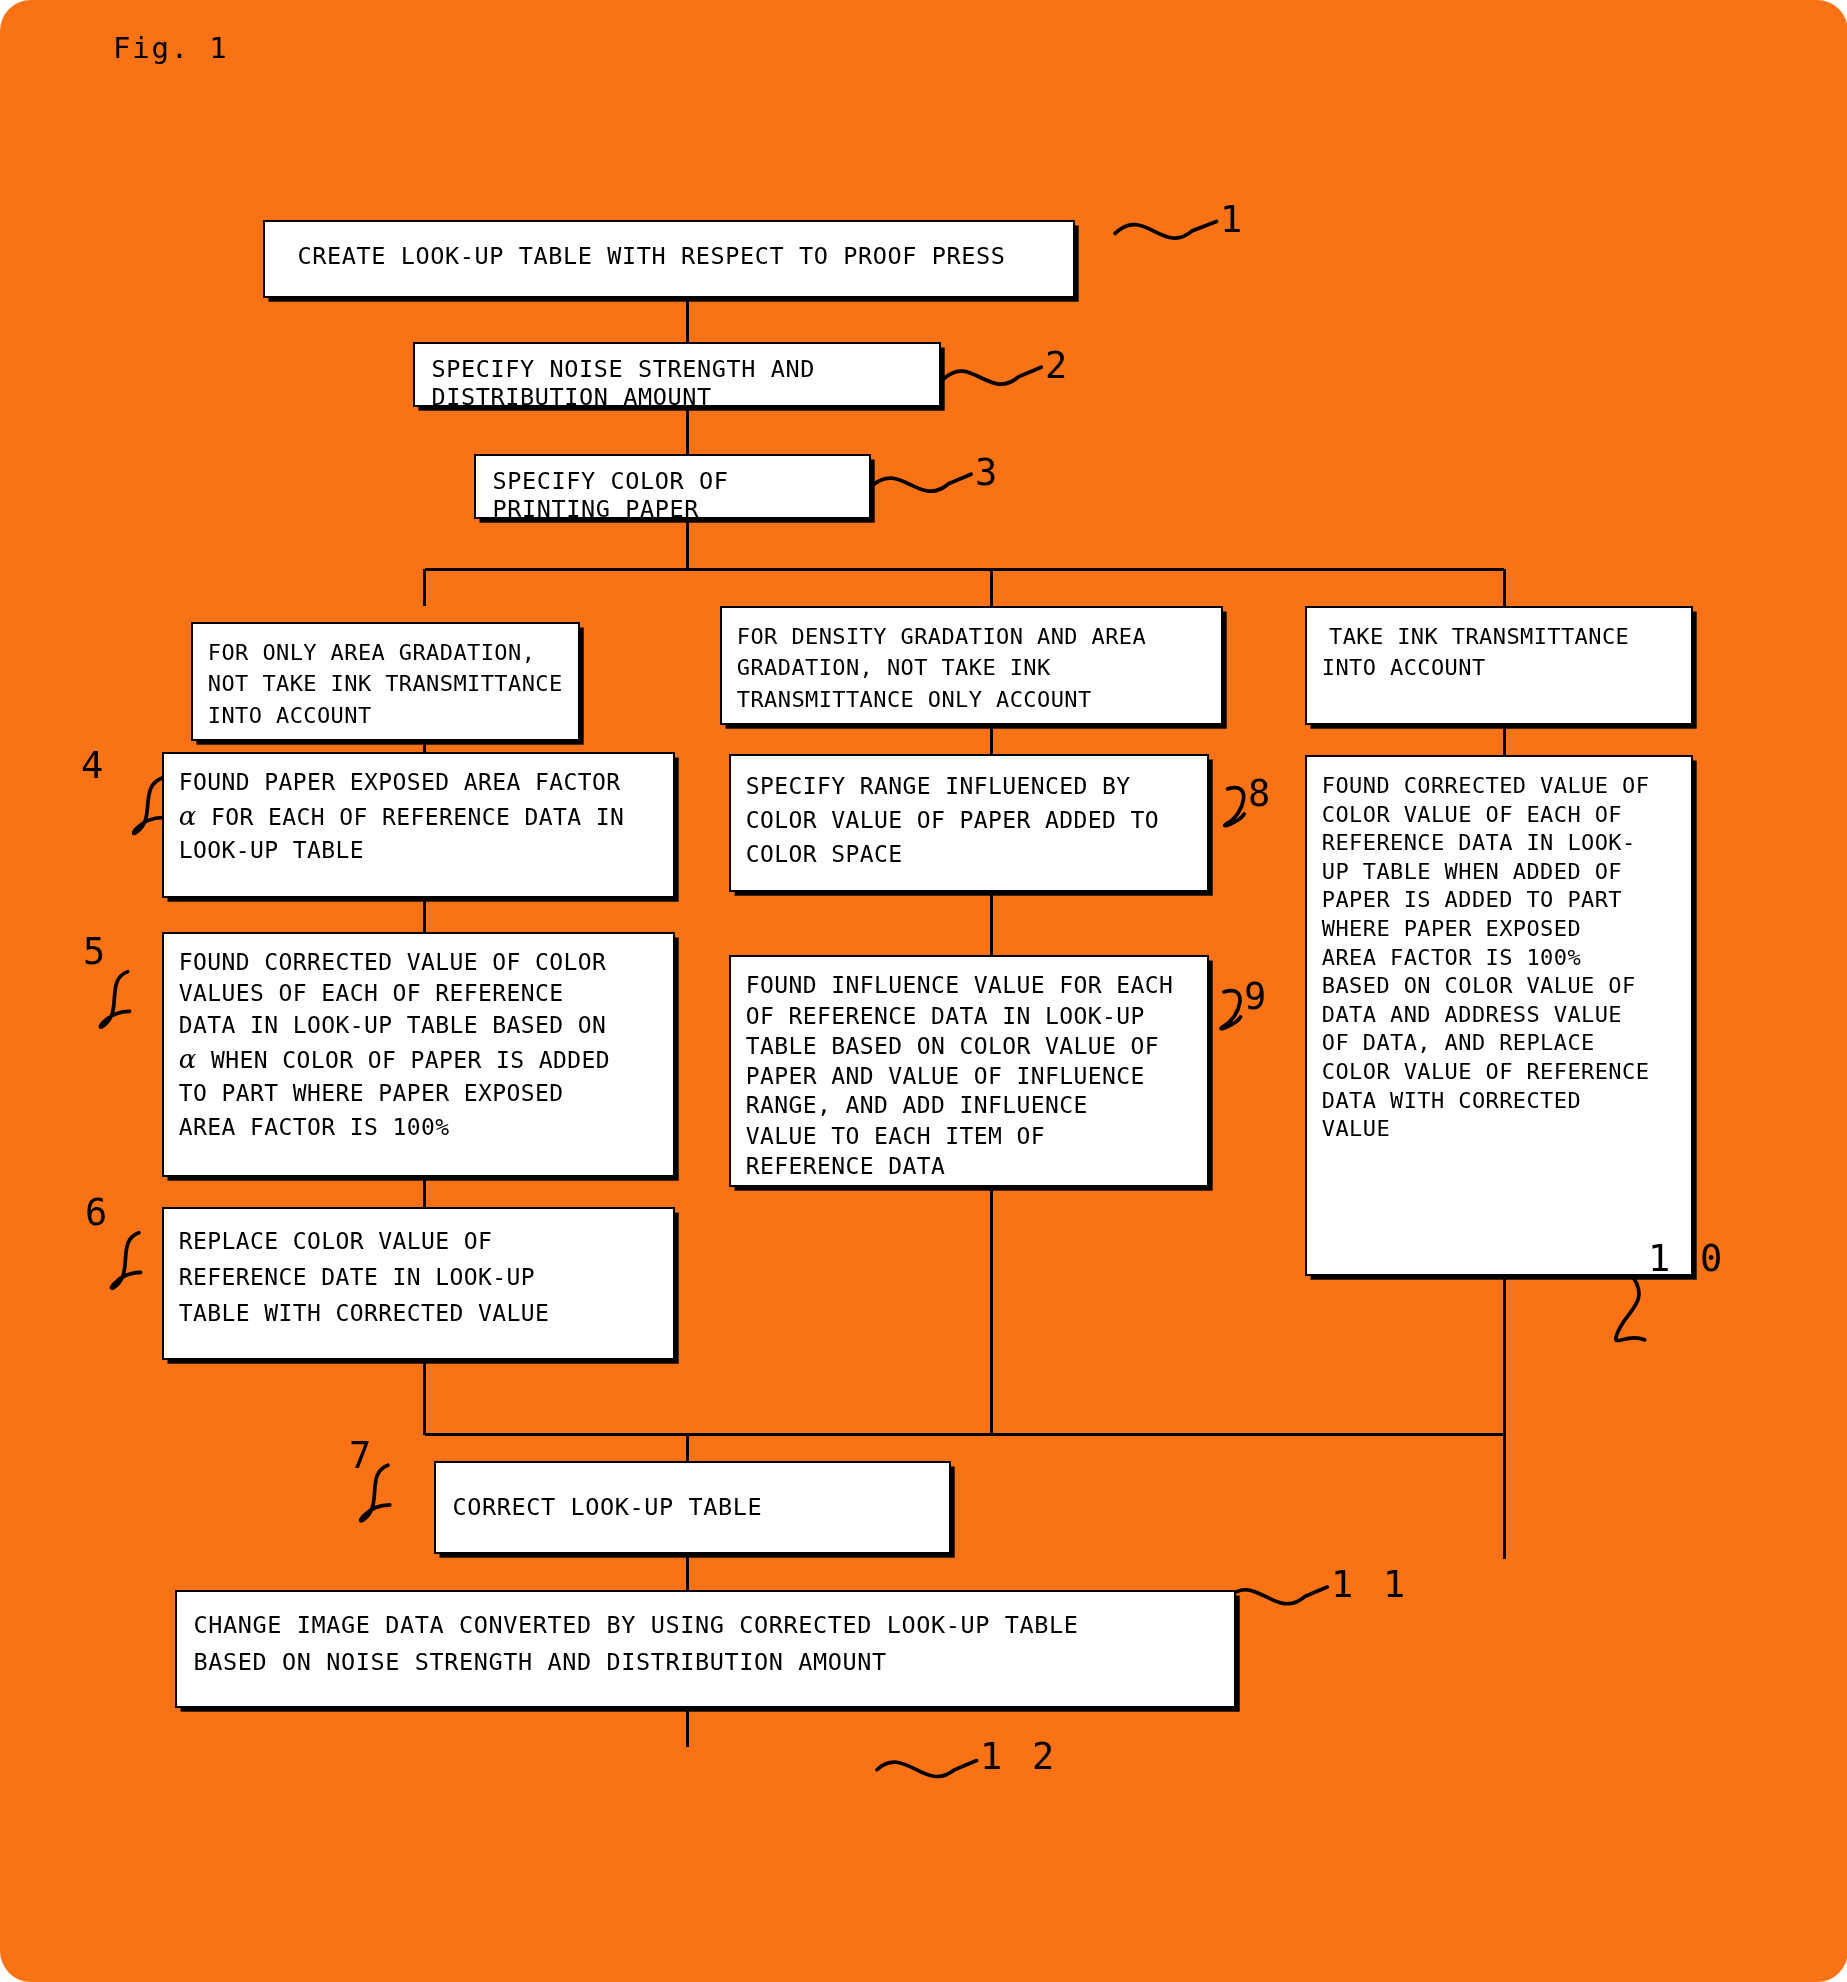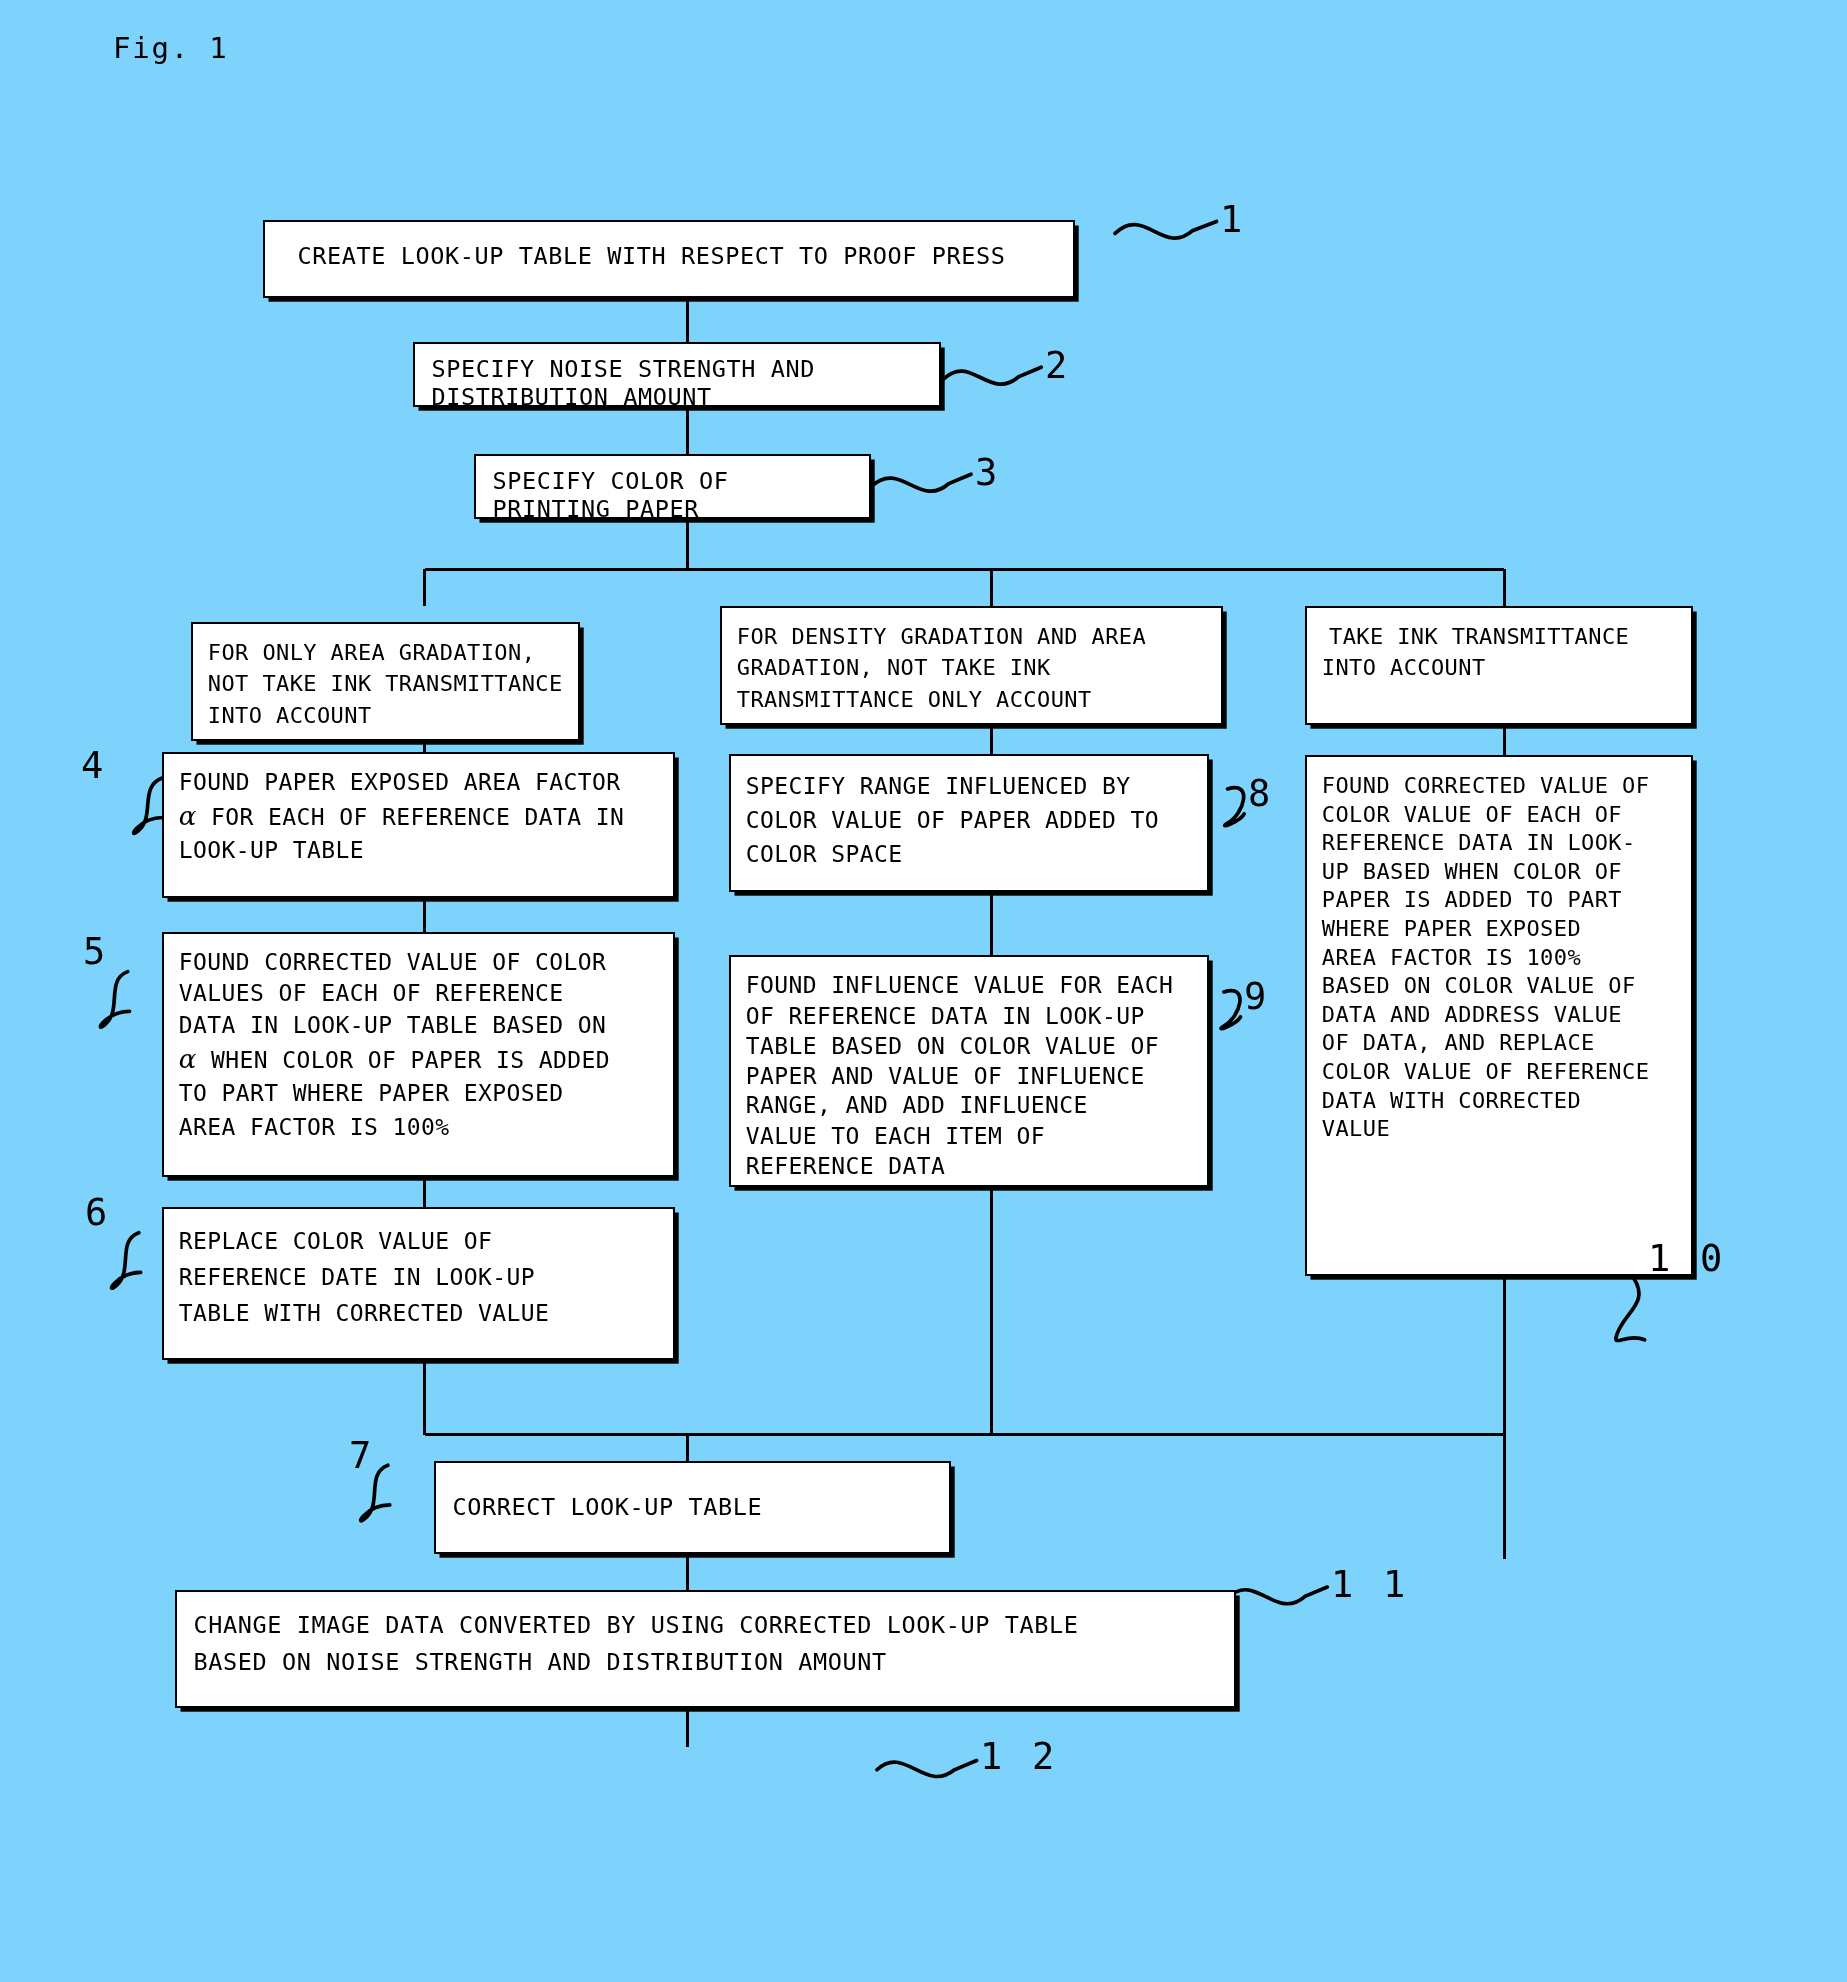--- a/index.html
+++ b/index.html
@@ -1,18 +1,18 @@
 <!DOCTYPE html>
 <html style="font-size:14.8px"><head>
 <meta charset="utf-8">
 <style>
   html,body{margin:0;padding:0;background:#ffffff;}
   body{width:1848px;height:1982px;position:relative;overflow:hidden;
        font-family:"DejaVu Serif", serif;color:#000;}
-  #sheet{position:absolute;inset:0;background:#7dd3fc;}
+  #sheet{position:absolute;inset:0;background:#f97316;border-radius:31px;}
   svg#wires{position:absolute;left:0;top:0;width:1848px;height:1982px;pointer-events:none;}
 
   .fignum{position:absolute;left:113px;top:31px;font-size:29px;letter-spacing:1.8px;
           font-family:"DejaVu Sans Mono","Liberation Mono",monospace;}
 
   .box{position:absolute;box-sizing:border-box;background:#fff;
        border:2.8px solid #000;box-shadow:4.6px 4.6px 0 -0.9px #000;}
   .box .txt{font-family:"DejaVu Sans Mono","Liberation Mono",monospace;
             color:#000;white-space:pre;}
 
@@ -161,21 +161,21 @@
     <div class="txt t-tight" style="position:absolute;left:14.8px;top:131px;">RANGE, AND ADD INFLUENCE</div>
     <div class="txt t-tight" style="position:absolute;left:14.8px;top:162px;">VALUE TO EACH ITEM OF</div>
     <div class="txt t-tight" style="position:absolute;left:14.8px;top:192px;">REFERENCE DATA</div>
   </div>
   <div class="ref" style="left:1244px;top:975px;">9</div>
 
   <div class="box" style="left:1305px;top:755px;width:388px;height:521px;">
     <div class="txt t-narrow" style="position:absolute;left:14.8px;top:13px;">FOUND CORRECTED VALUE OF</div>
     <div class="txt t-narrow" style="position:absolute;left:14.8px;top:42px;">COLOR VALUE OF EACH OF</div>
     <div class="txt t-narrow" style="position:absolute;left:14.8px;top:70px;">REFERENCE DATA IN LOOK-</div>
-    <div class="txt t-narrow" style="position:absolute;left:14.8px;top:99px;">UP BASED WHEN COLOR OF</div>
+    <div class="txt t-narrow" style="position:absolute;left:14.8px;top:99px;">UP TABLE WHEN ADDED OF</div>
     <div class="txt t-narrow" style="position:absolute;left:14.8px;top:127px;">PAPER IS ADDED TO PART</div>
     <div class="txt t-narrow" style="position:absolute;left:14.8px;top:156px;">WHERE PAPER EXPOSED</div>
     <div class="txt t-narrow" style="position:absolute;left:14.8px;top:185px;">AREA FACTOR IS 100%</div>
     <div class="txt t-narrow" style="position:absolute;left:14.8px;top:213px;">BASED ON COLOR VALUE OF</div>
     <div class="txt t-narrow" style="position:absolute;left:14.8px;top:242px;">DATA AND ADDRESS VALUE</div>
     <div class="txt t-narrow" style="position:absolute;left:14.8px;top:270px;">OF DATA, AND REPLACE</div>
     <div class="txt t-narrow" style="position:absolute;left:14.8px;top:299px;">COLOR VALUE OF REFERENCE</div>
     <div class="txt t-narrow" style="position:absolute;left:14.8px;top:328px;">DATA WITH CORRECTED</div>
     <div class="txt t-narrow" style="position:absolute;left:14.8px;top:356px;">VALUE</div>
   </div>

